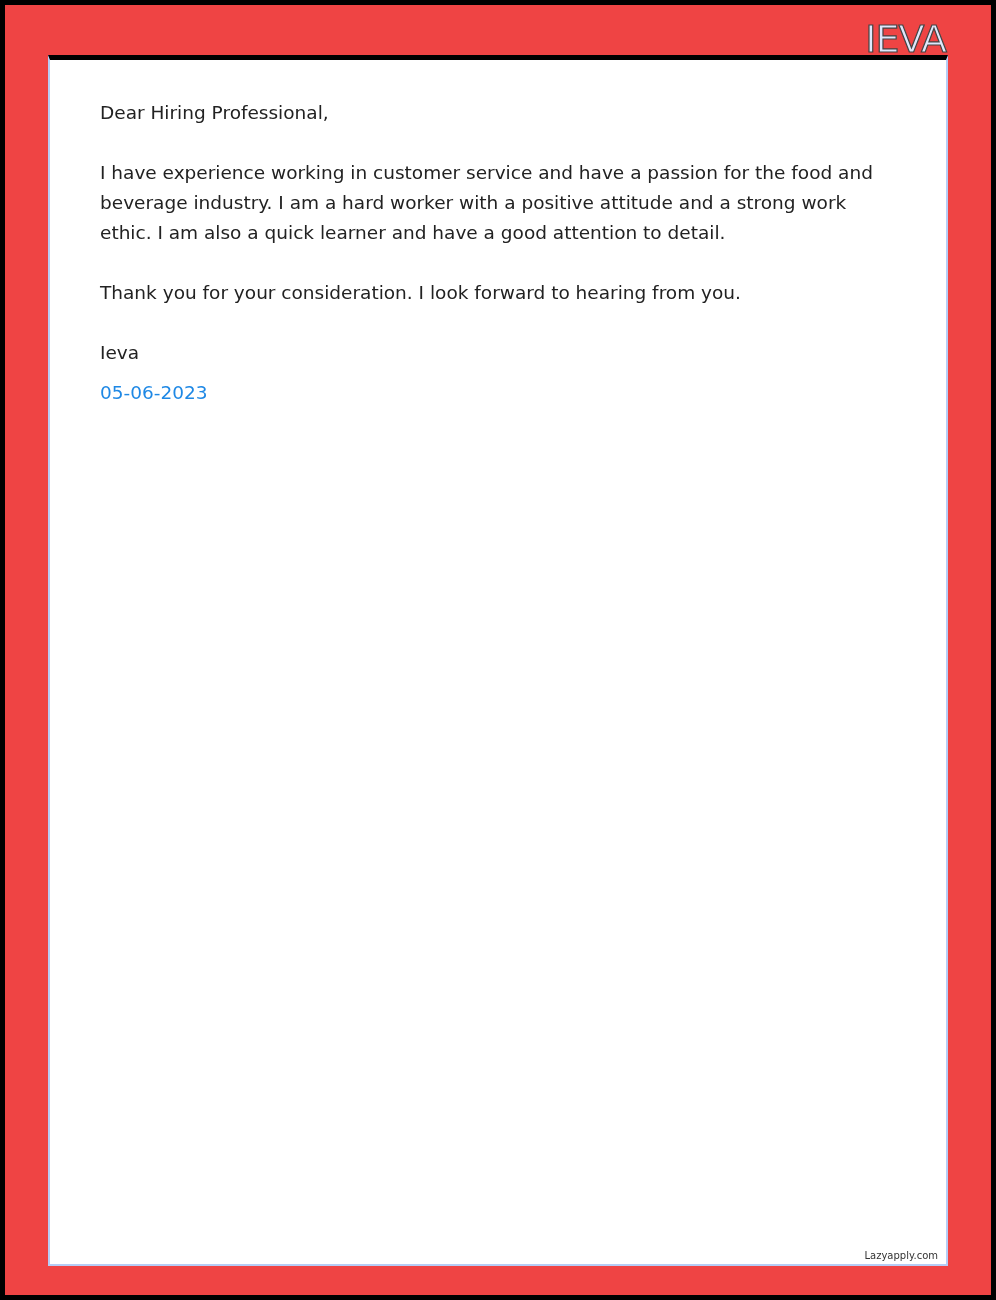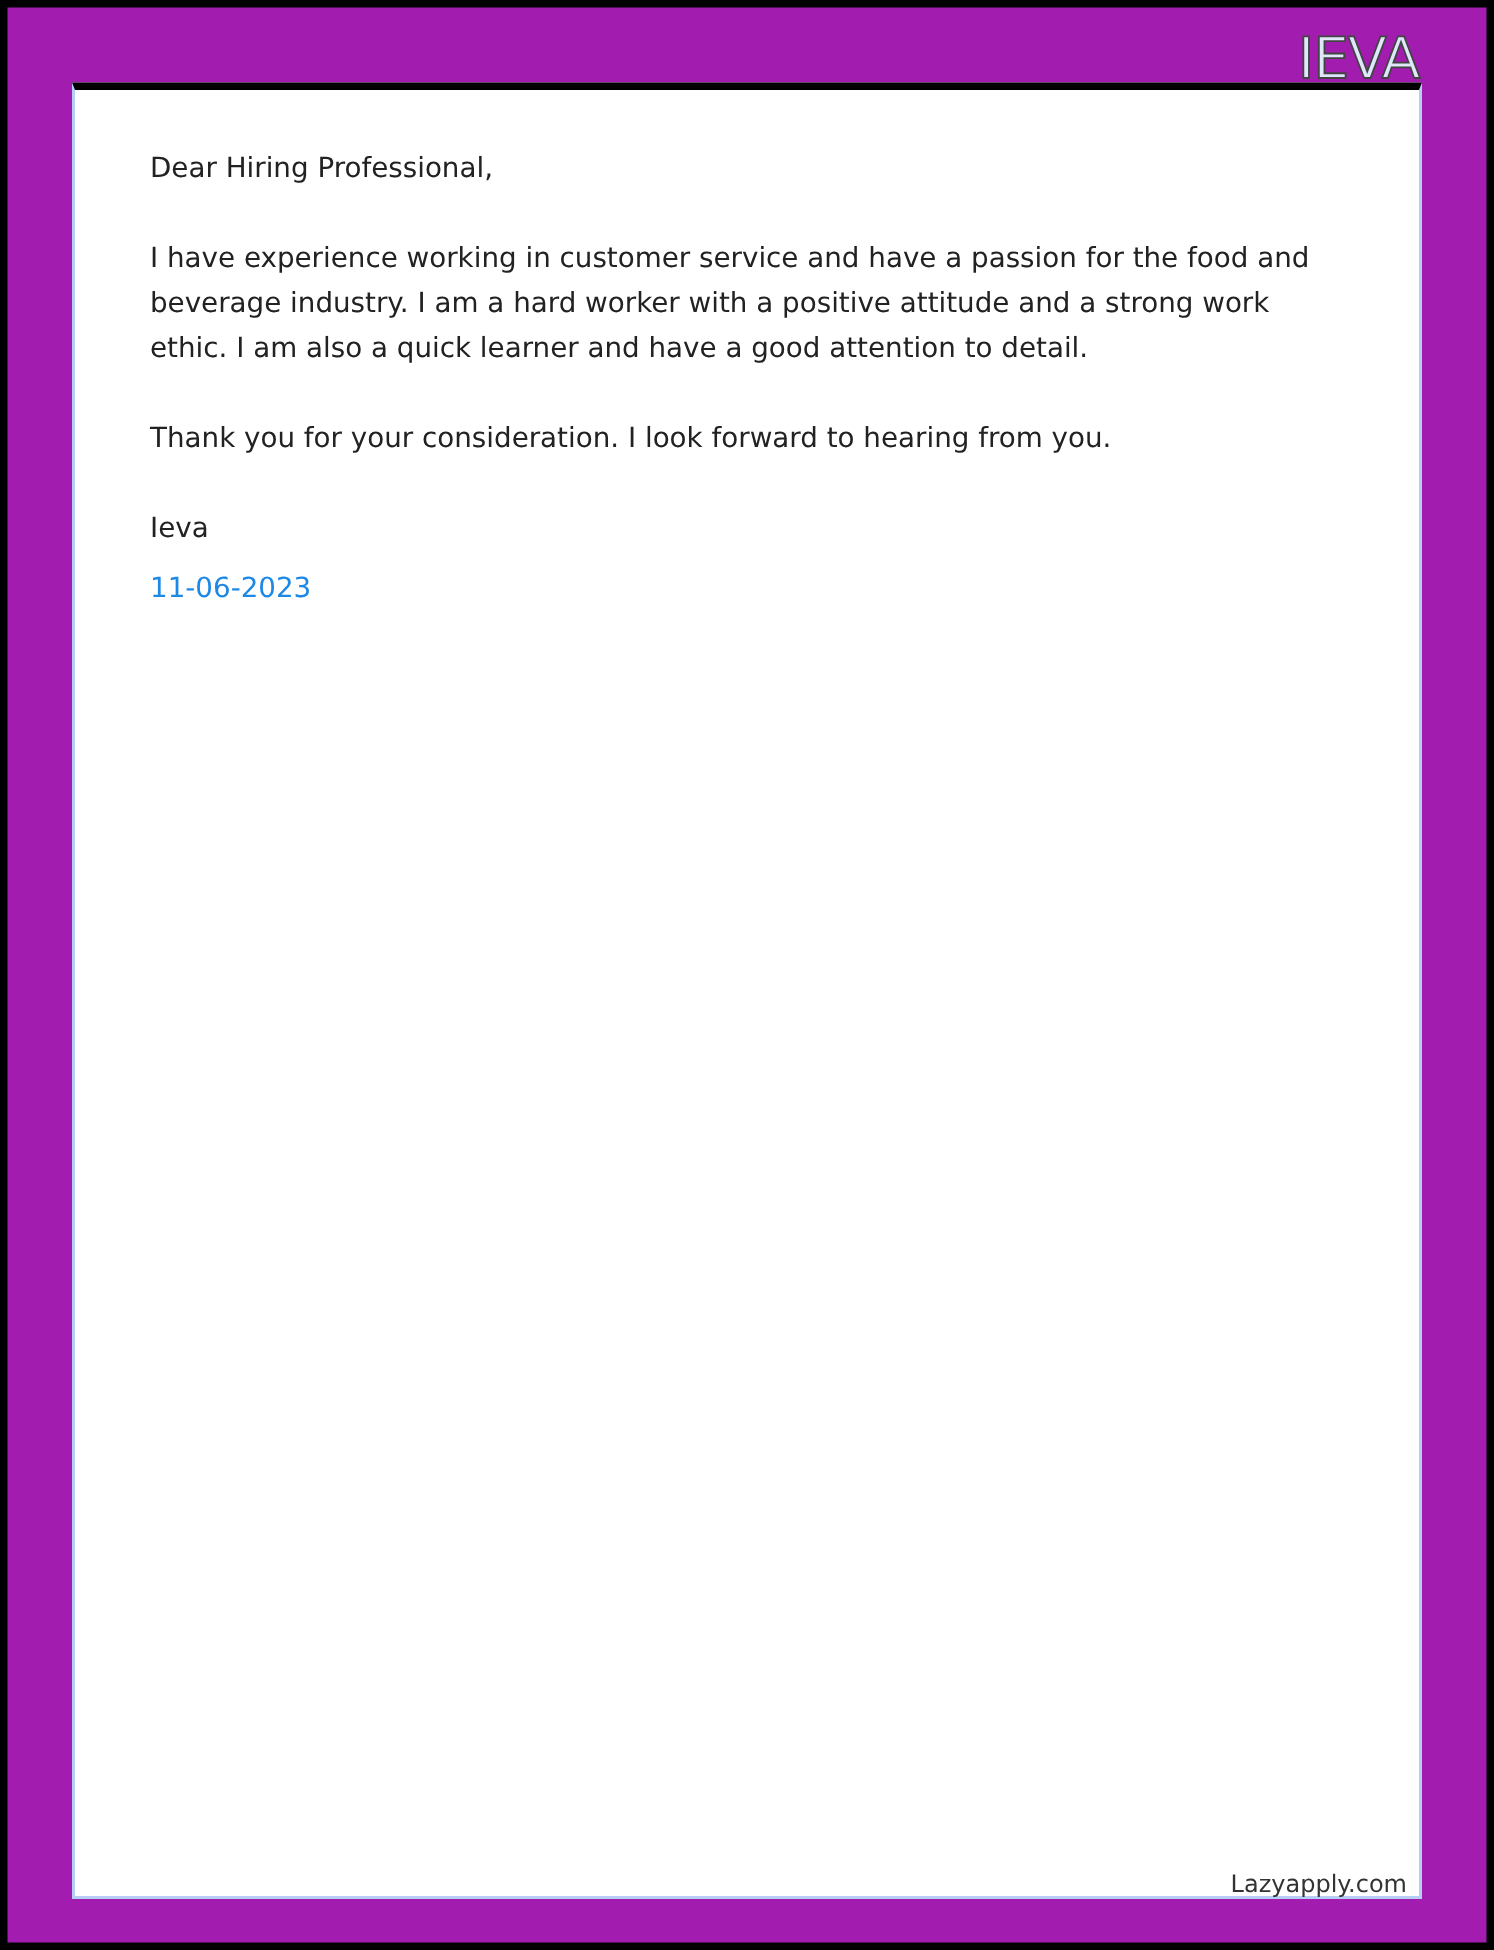--- a/index.html
+++ b/index.html
@@ -7,21 +7,21 @@
       width: 996px; height: 1300px;
       background: #000;
       position: relative;
       overflow: hidden;
       font-family: "DejaVu Sans", sans-serif;
     }
     .frame {
       position: absolute;
       left: 5px; top: 5px;
       width: 986px; height: 1290px;
-      background: #a21caf;
+      background: #ef4444;
     }
     .logo {
       position: absolute;
       right: 45px; top: 12px;
       font-family: "DejaVu Sans", sans-serif;
       font-size: 38px;
       font-weight: normal;
       color: #dfe7fb;
       -webkit-text-stroke: 1.2px #444;
       letter-spacing: -1px;
@@ -45,35 +45,35 @@
       font-size: 18.5px;
       line-height: 30px;
       color: #222;
     }
     .content p { margin: 0 0 30px 0; }
     .content p.sig { margin-bottom: 10px; }
     .date { color: #1e88e5; }
     .footer {
       position: absolute;
       right: 8px; bottom: 0px;
-      font-size: 16px;
+      font-size: 10px;
       color: #333;
       line-height: 16px;
       text-align: right;
     }
   </style>
 </head>
 <body>
 
 <div class="frame">
   <div class="logo">IEVA</div>
 
   <div class="page">
     <div class="content">
       <p>Dear Hiring Professional,</p>
       <p>I have experience working in customer service and have a passion for the food and beverage industry. I am a hard worker with a positive attitude and a strong work ethic. I am also a quick learner and have a good attention to detail.</p>
       <p>Thank you for your consideration. I look forward to hearing from you.</p>
       <p class="sig">Ieva</p>
-      <p class="date">11-06-2023</p>
+      <p class="date">05-06-2023</p>
     </div>
     <div class="footer">Lazyapply.com</div>
   </div>
 </div>
 
 </body></html>

